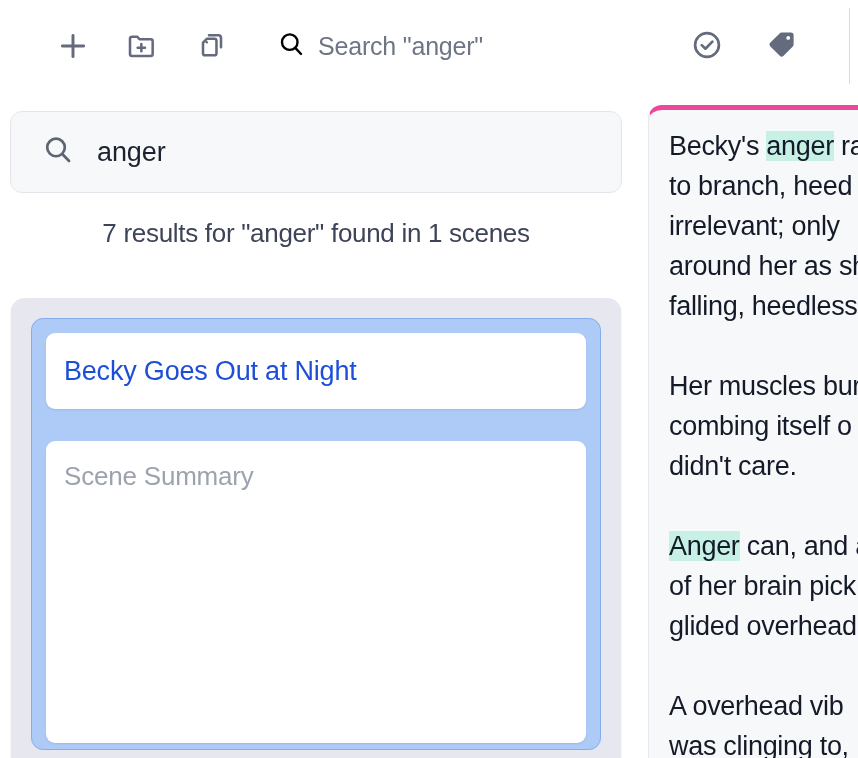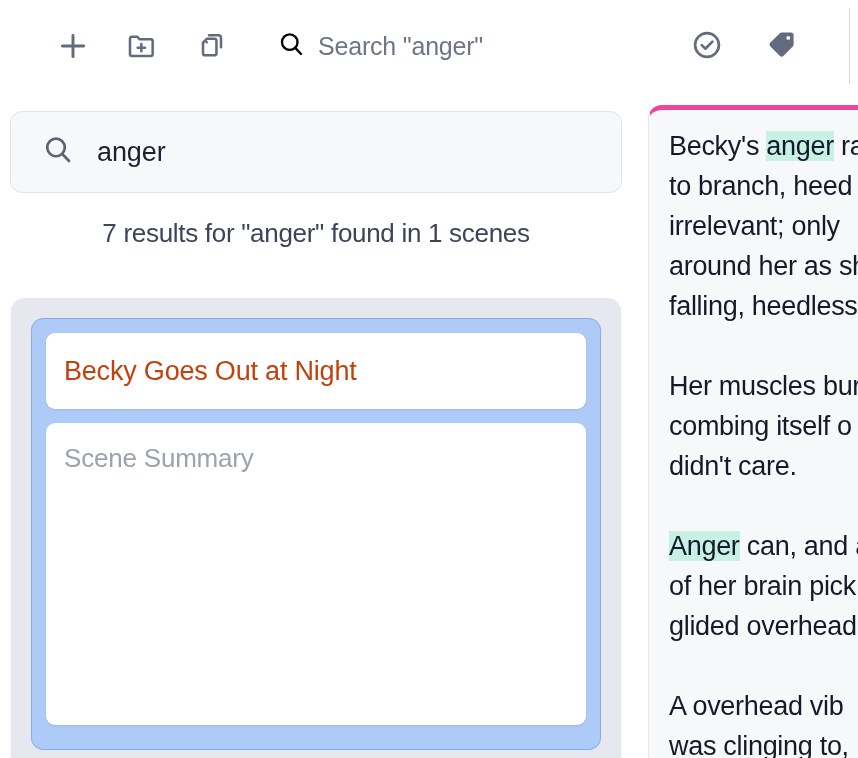--- a/index.html
+++ b/index.html
@@ -132,26 +132,26 @@
   .scene-title-field {
     width: 100%;
     height: 76px;
     background: #ffffff;
     border: none;
     border-radius: 9px;
     display: flex;
     align-items: center;
     padding: 0 18px;
     font-size: 27px;
-    color: #c2410c;
+    color: #1d4ed8;
     letter-spacing: -0.2px;
     box-shadow: 0 1px 2px rgba(30,40,70,0.10);
   }
   .scene-summary-field {
-    margin-top: 14px;
+    margin-top: 32px;
     width: 100%;
     height: 302px;
     background: #ffffff;
     border: none;
     border-radius: 9px;
     padding: 20px 18px;
     font-size: 26px;
     color: #9ca3af;
     letter-spacing: -0.2px;
     box-shadow: 0 1px 2px rgba(30,40,70,0.10);

